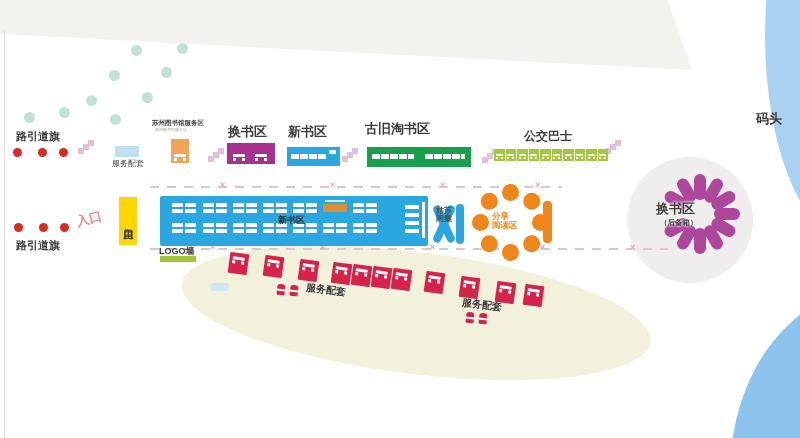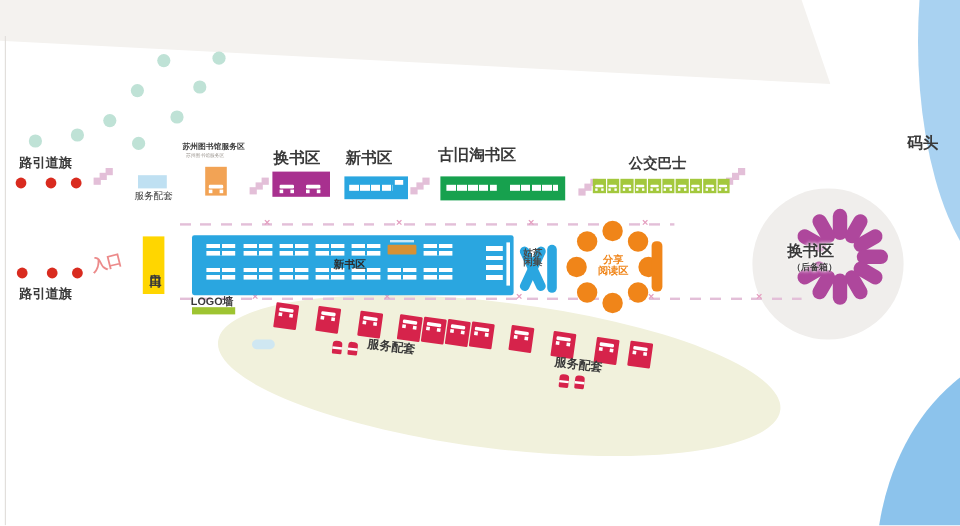--- a/index.html
+++ b/index.html
@@ -217,21 +217,21 @@
   <div class="ringwrap" style="left:510px;top:222px">
     <div class="ringdot" style="transform:rotate(0deg) translateY(-30px)"></div>
     <div class="ringdot" style="transform:rotate(45deg) translateY(-30px)"></div>
     <div class="ringdot" style="transform:rotate(90deg) translateY(-30px)"></div>
     <div class="ringdot" style="transform:rotate(135deg) translateY(-30px)"></div>
     <div class="ringdot" style="transform:rotate(180deg) translateY(-30px)"></div>
     <div class="ringdot" style="transform:rotate(225deg) translateY(-30px)"></div>
     <div class="ringdot" style="transform:rotate(270deg) translateY(-30px)"></div>
     <div class="ringdot" style="transform:rotate(315deg) translateY(-30px)"></div>
   </div>
-  <div class="lbl" style="left:492px;top:212px;width:38px;font-size:8.5px;color:var(--orange);text-align:center">
+  <div class="lbl" style="left:492px;top:212px;width:38px;font-size:8.5px;color:var(--orange);">
     <div>分享</div>
     <div>阅读区</div>
   </div>
   <div class="obarv" style="left:543px;top:201px"></div>
 
   <div class="abs" style="left:160px;top:256px;width:36px;height:6px;background:#9ec431"></div>
   <div class="lbl" style="left:159px;top:247px;font-size:9px">LOGO墙</div>
 
   <div class="tent" style="left:229px;top:253px">
       <div class="tf tf-a"></div>

